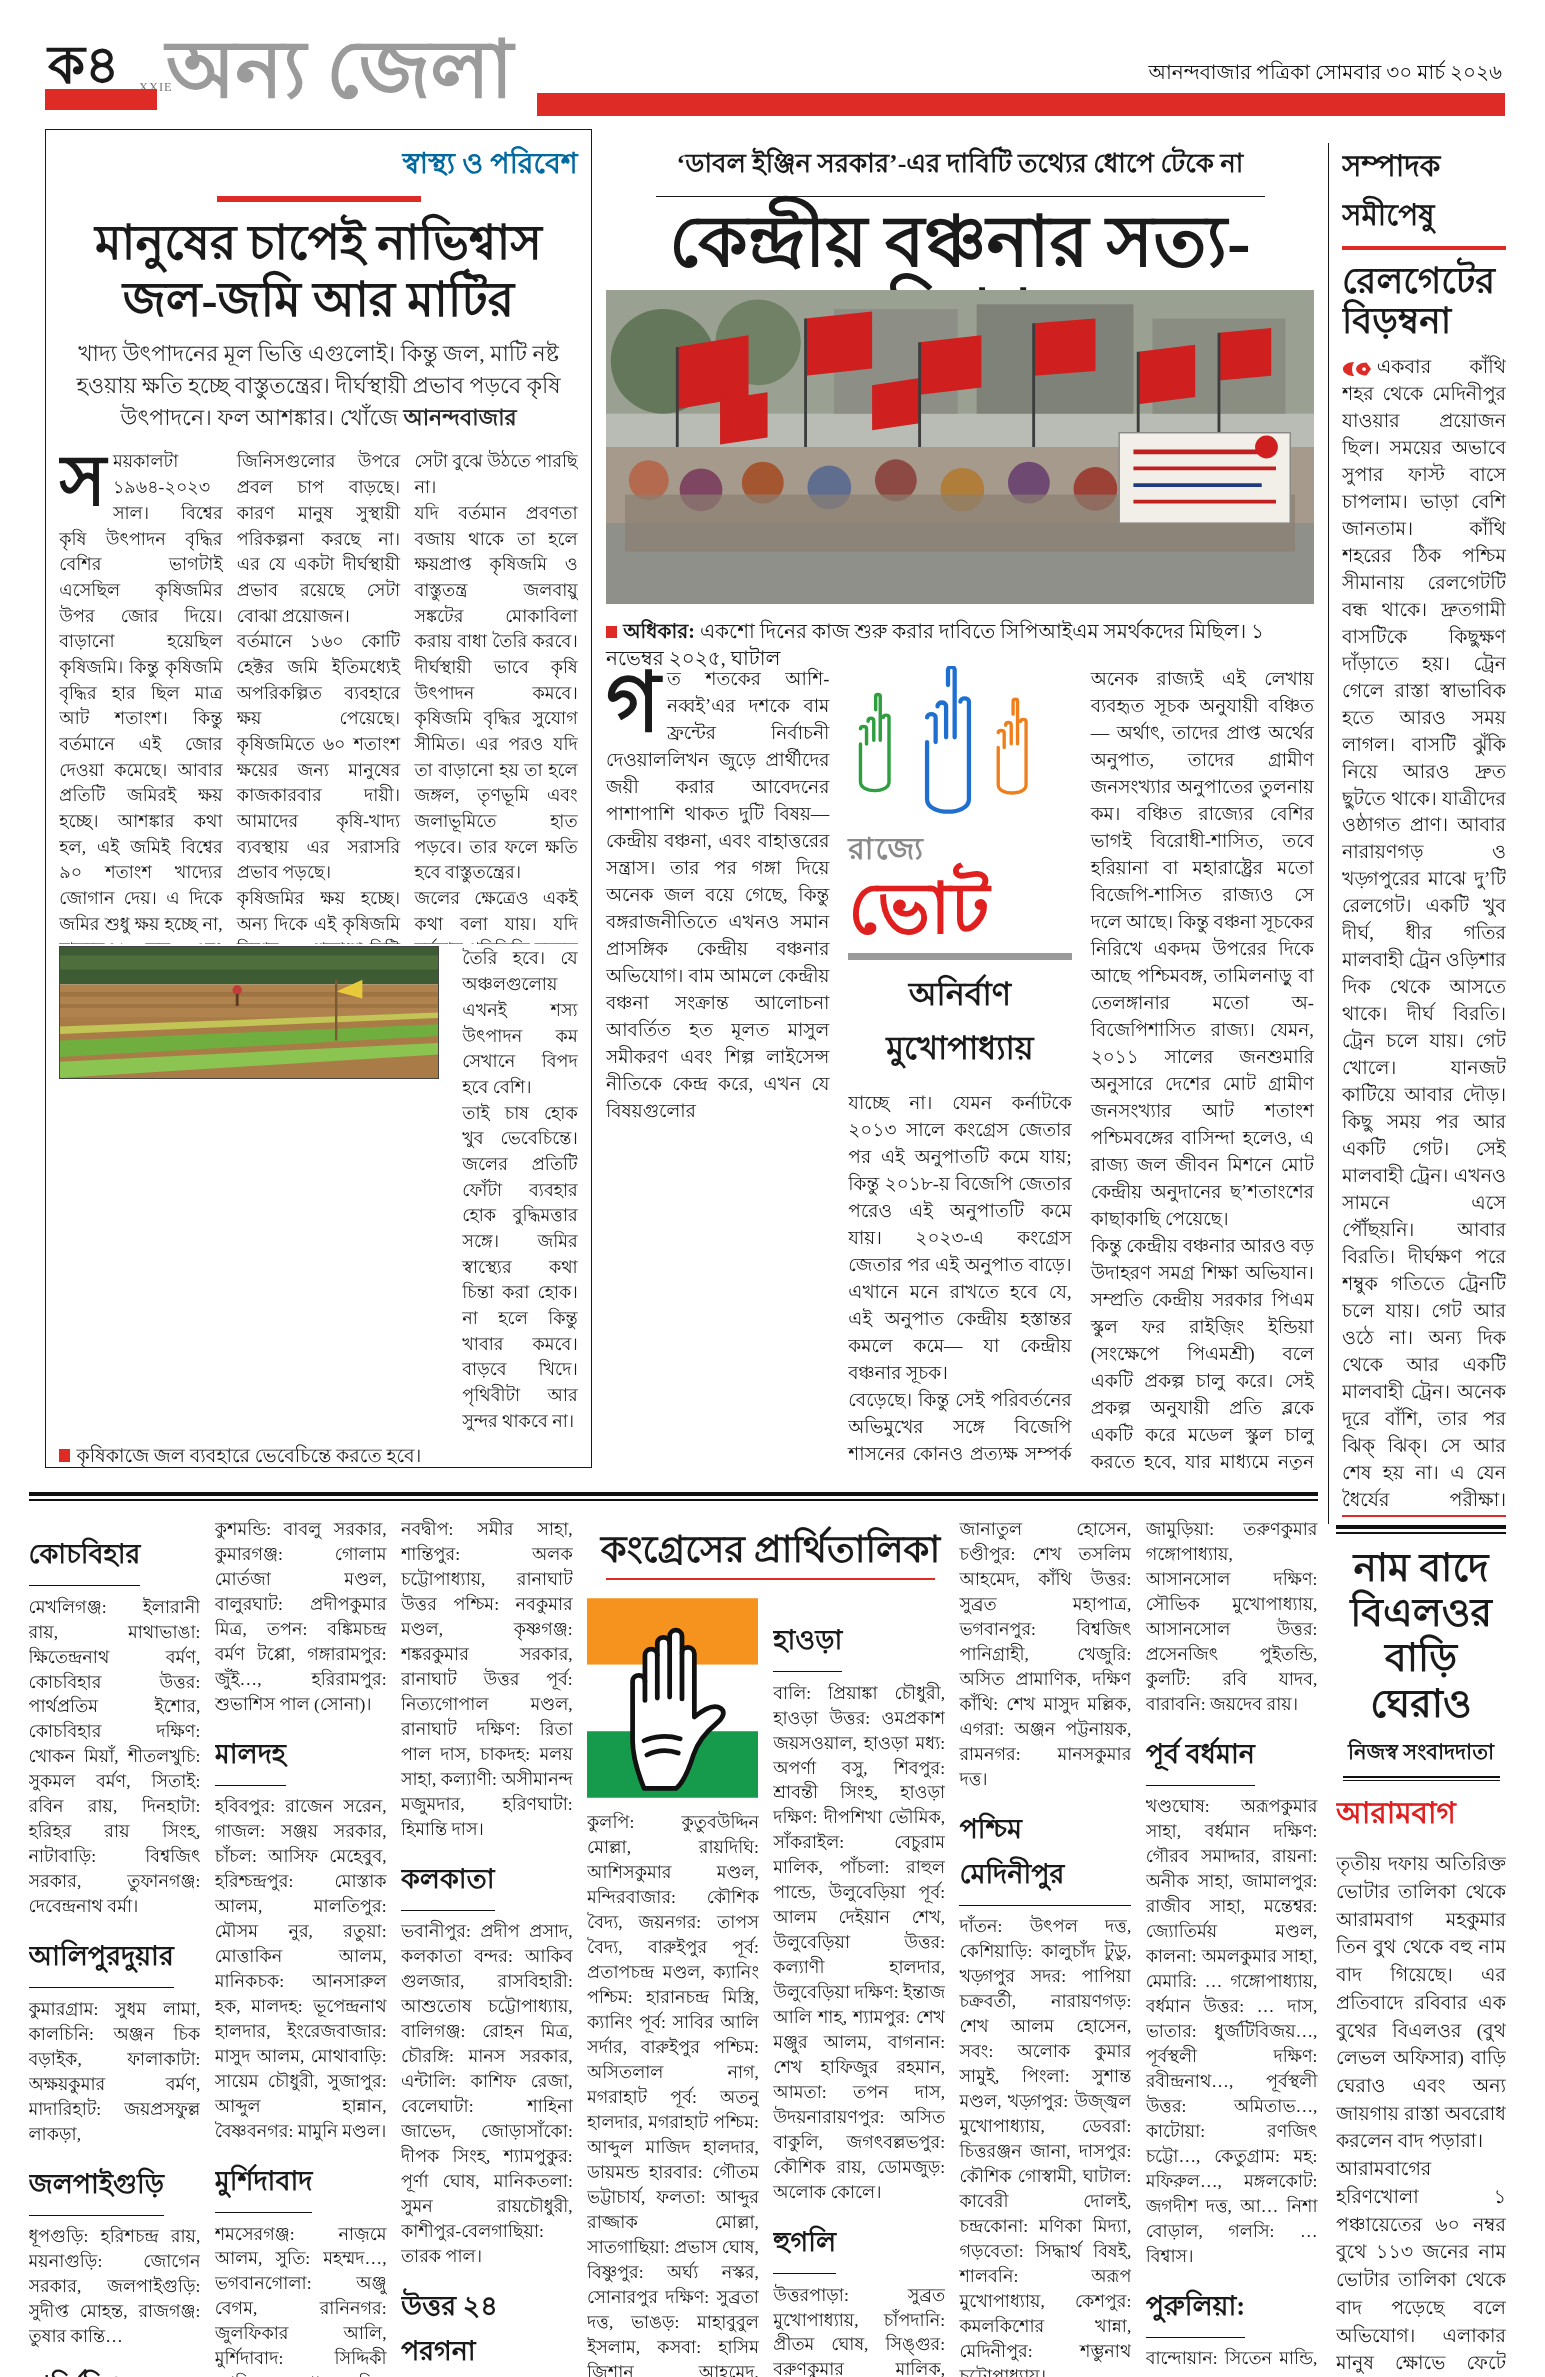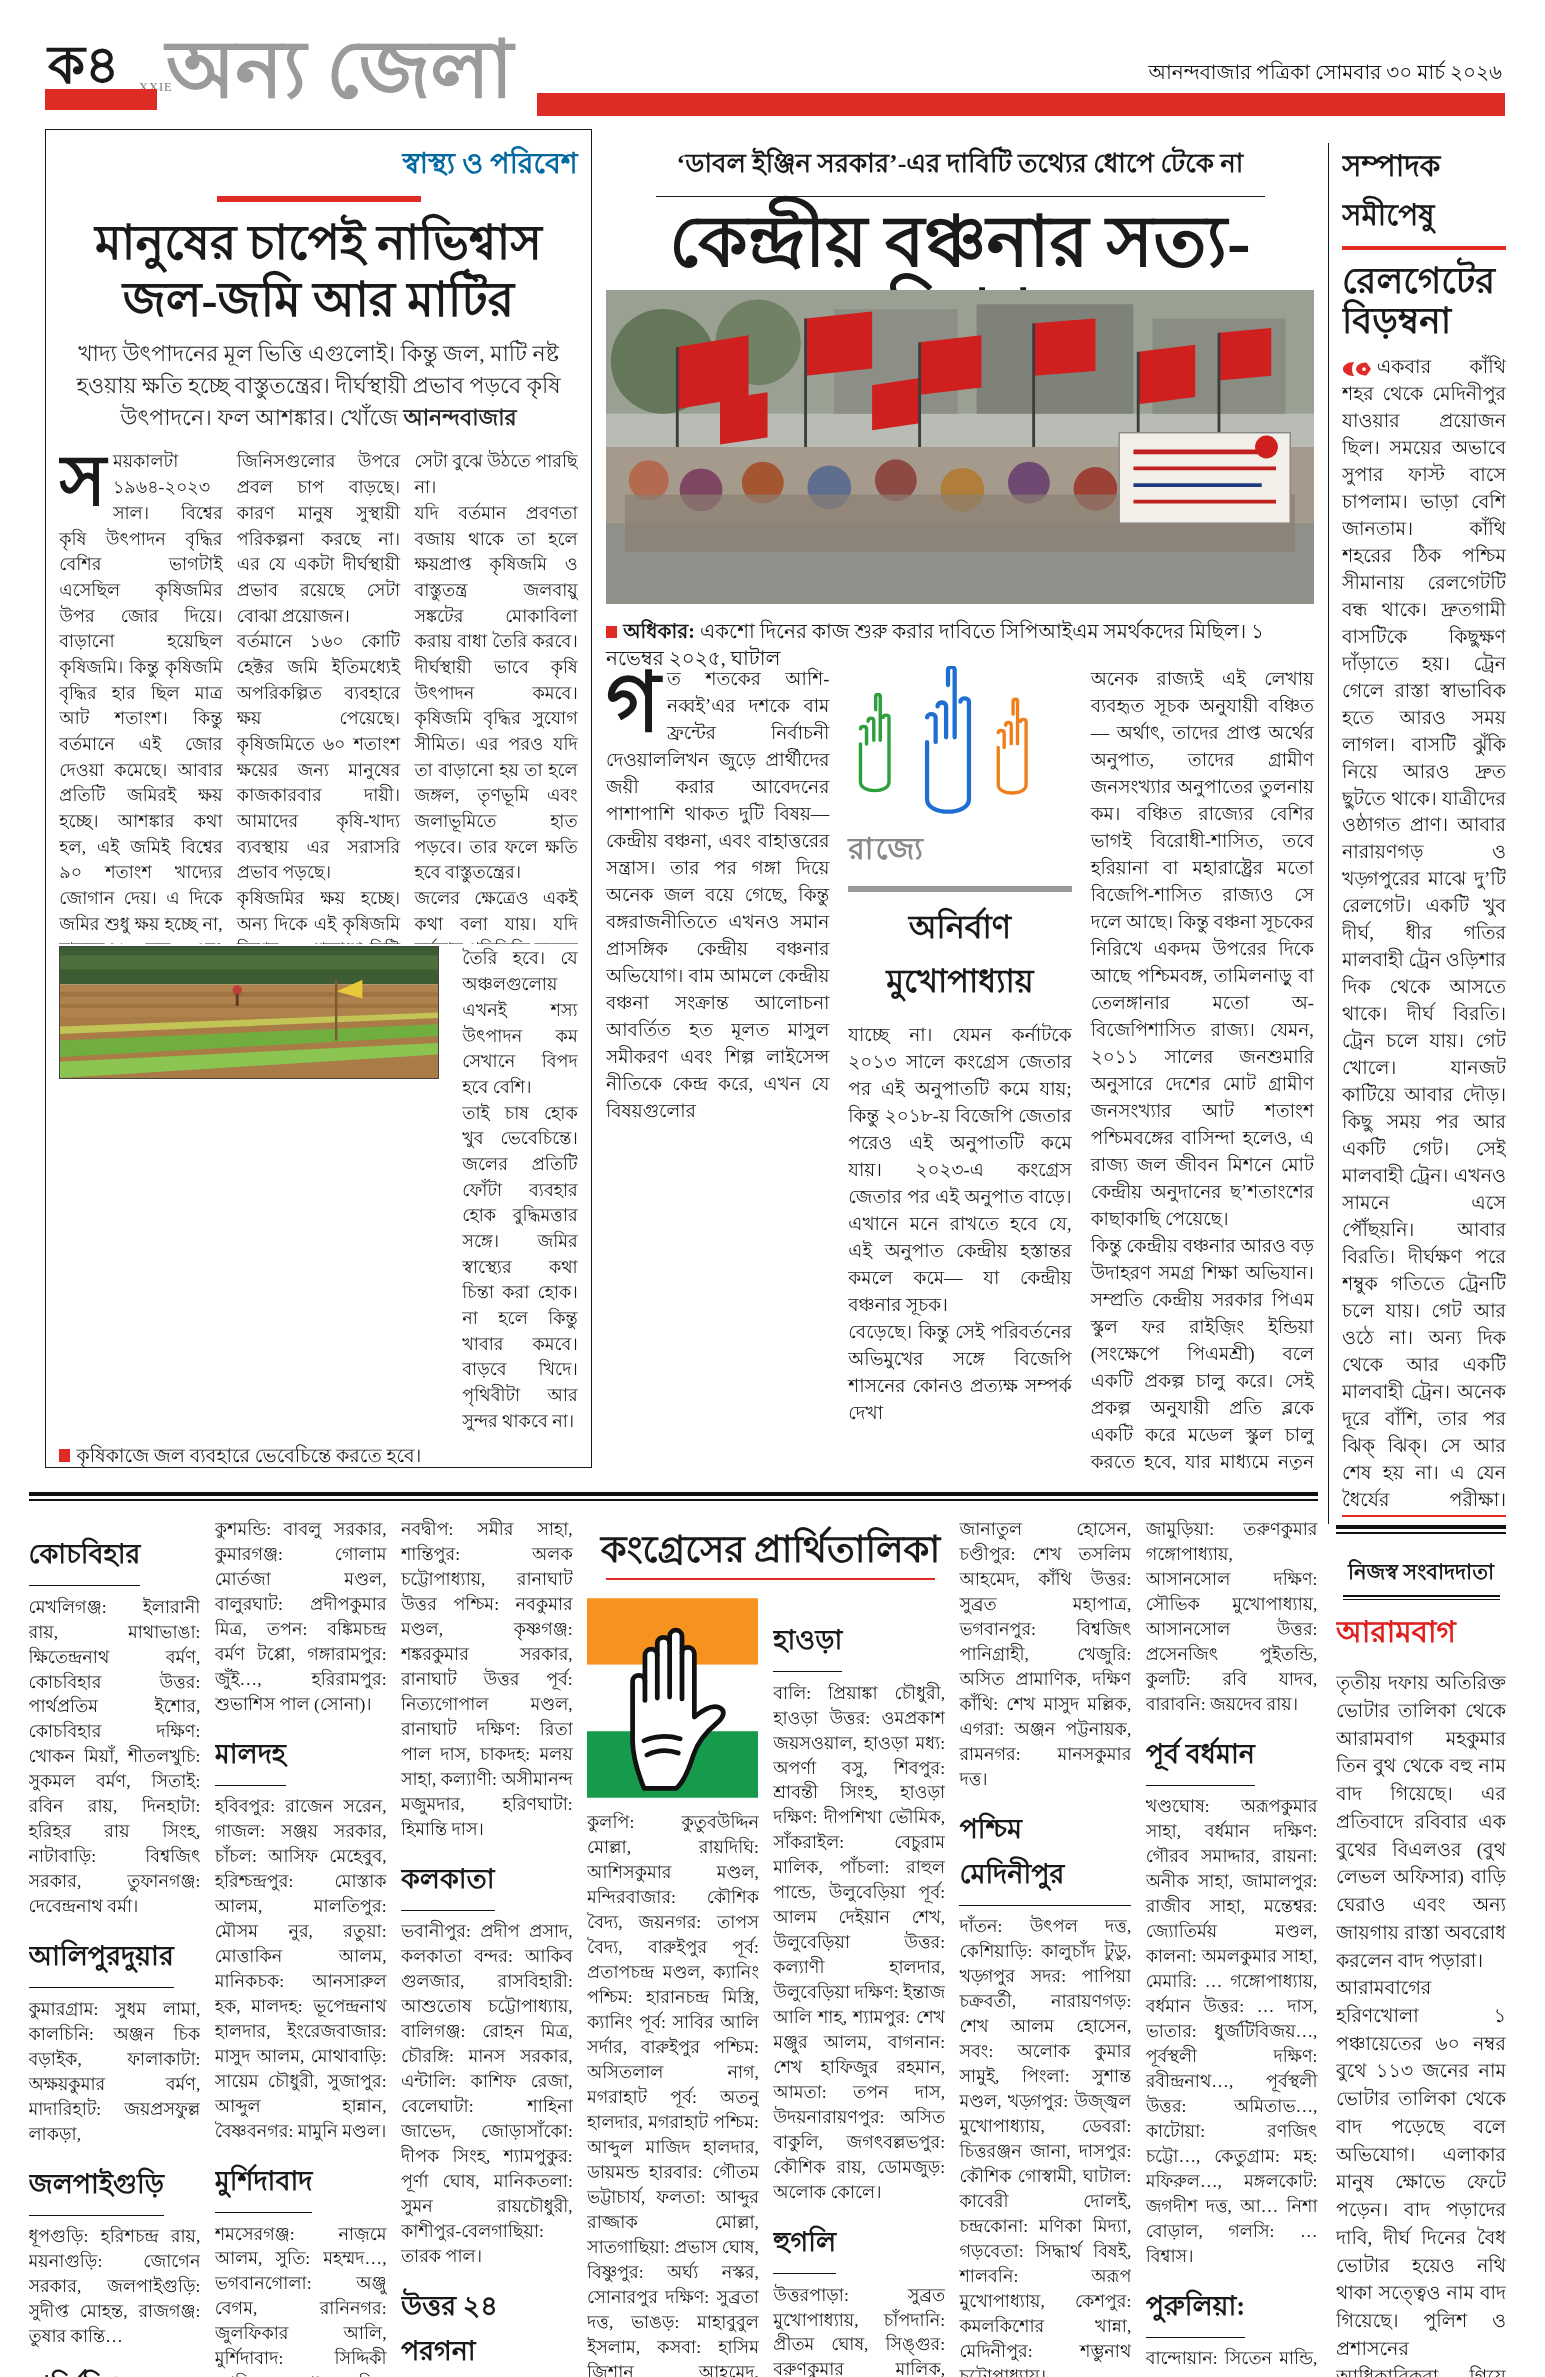--- a/index.html
+++ b/index.html
@@ -184,20 +184,21 @@
           </g>
           <g stroke="#1f6fd0" transform="translate(150,0)">
             <path d="M60,40 L60,8 M60,8 C60,0 74,0 74,8 L74,150 M38,85 C38,74 56,74 56,85 L56,150 M16,108 C16,99 34,99 34,108 L34,160 M16,160 L16,280 C16,315 104,315 104,280 L104,75 C104,66 86,66 86,75"></path>
           </g>
           <g stroke="#f07f1b" transform="translate(300,70) scale(.78)">
             <path d="M60,40 L60,5 M60,5 C60,-2 72,-2 72,5 L72,120 M40,70 C40,60 55,60 55,70 L55,120 M20,90 C20,82 36,82 36,90 L36,130 M20,130 L20,230 C20,260 95,260 95,230 L95,60 C95,52 80,52 80,60"></path>
           </g>
         </g>
       </svg>
       <div class="vote-line1">রাজ্যে</div>
+      <div class="vote-line2">ভোট</div>
     </div>
     <div class="divbar"></div>
     <div class="byline-c">অনির্বাণ মুখোপাধ্যায়</div>
     <div class="body-txt" style="font-size:18.5px;">যাচ্ছে না। যেমন কর্নাটকে ২০১৩ সালে কংগ্রেস জেতার পর এই অনুপাতটি কমে যায়; কিন্তু ২০১৮-য় বিজেপি জেতার পরেও এই অনুপাতটি কমে যায়। ২০২৩-এ কংগ্রেস জেতার পর এই অনুপাত বাড়ে। এখানে মনে রাখতে হবে যে, এই অনুপাত কেন্দ্রীয় হস্তান্তর কমলে কমে— যা কেন্দ্রীয় বঞ্চনার সূচক।
 বেড়েছে। কিন্তু সেই পরিবর্তনের অভিমুখের সঙ্গে বিজেপি শাসনের কোনও প্রত্যক্ষ সম্পর্ক দেখা</div>
   </div>
   <div style="flex:1;min-width:0;">
     <div class="body-txt" style="font-size:18.5px;">অনেক রাজ্যই এই লেখায় ব্যবহৃত সূচক অনুযায়ী বঞ্চিত— অর্থাৎ, তাদের প্রাপ্ত অর্থের অনুপাত, তাদের গ্রামীণ জনসংখ্যার অনুপাতের তুলনায় কম। বঞ্চিত রাজ্যের বেশির ভাগই বিরোধী-শাসিত, তবে হরিয়ানা বা মহারাষ্ট্রের মতো বিজেপি-শাসিত রাজ্যও সে দলে আছে। কিন্তু বঞ্চনা সূচকের নিরিখে একদম উপরের দিকে আছে পশ্চিমবঙ্গ, তামিলনাড়ু বা তেলঙ্গানার মতো অ-বিজেপিশাসিত রাজ্য। যেমন, ২০১১ সালের জনশুমারি অনুসারে দেশের মোট গ্রামীণ জনসংখ্যার আট শতাংশ পশ্চিমবঙ্গের বাসিন্দা হলেও, এ রাজ্য জল জীবন মিশনে মোট কেন্দ্রীয় অনুদানের ছ’শতাংশের কাছাকাছি পেয়েছে।
 কিন্তু কেন্দ্রীয় বঞ্চনার আরও বড় উদাহরণ সমগ্র শিক্ষা অভিযান। সম্প্রতি কেন্দ্রীয় সরকার পিএম স্কুল ফর রাইজ়িং ইন্ডিয়া (সংক্ষেপে পিএমশ্রী) বলে একটি প্রকল্প চালু করে। সেই প্রকল্প অনুযায়ী প্রতি ব্লকে একটি করে মডেল স্কুল চালু করতে হবে, যার মাধ্যমে নতুন শিক্ষানীতির প্রচলন করা হবে। তিনটি রাজ্য পিএমশ্রীর জন্য সমঝোতাপত্র স্বাক্ষর করতে অস্বীকৃত হয়— কেরল, তামিলনাড়ু এবং পশ্চিমবঙ্গ। তার আগে পর্যন্ত, অর্থাৎ, ২০২০-২১ থেকে ২০২৪-২৫’এর পরিস্থিতি যদি দেখি, তা হলে দেখব</div>
 
@@ -291,19 +292,20 @@
     <div class="cand-col">
       <p class="district-p">জামুড়িয়া: তরুণকুমার গঙ্গোপাধ্যায়, আসানসোল দক্ষিণ: সৌভিক মুখোপাধ্যায়, আসানসোল উত্তর: প্রসেনজিৎ পুইতন্ডি, কুলটি: রবি যাদব, বারাবনি: জয়দেব রায়।</p>
       <div class="district-h"><span>পূর্ব বর্ধমান</span></div>
       <p class="district-p">খণ্ডঘোষ: অরূপকুমার সাহা, বর্ধমান দক্ষিণ: গৌরব সমাদ্দার, রায়না: অনীক সাহা, জামালপুর: রাজীব সাহা, মন্তেশ্বর: জ্যোতির্ময় মণ্ডল, কালনা: অমলকুমার সাহা, মেমারি: … গঙ্গোপাধ্যায়, বর্ধমান উত্তর: … দাস, ভাতার: ধুর্জটিবিজয়…, পূর্বস্থলী দক্ষিণ: রবীন্দ্রনাথ…, পূর্বস্থলী উত্তর: অমিতাভ…, কাটোয়া: রণজিৎ চট্টো…, কেতুগ্রাম: মহ: মফিরুল…, মঙ্গলকোট: জগদীশ দত্ত, আ… নিশা বোড়াল, গলসি: … বিশ্বাস।</p>
       <div class="district-h"><span>পুরুলিয়া:</span></div>
       <p class="district-p">বান্দোয়ান: সিতেন মান্ডি, বল…</p>
     </div>
   </div>
 
 <div class="abs" style="left:1336px;top:1545px;width:170px;height:837px;overflow:hidden;">
+  <div class="blo-h">নাম বাদে বিএলওর বাড়ি ঘেরাও</div>
   <div class="blo-by">নিজস্ব সংবাদদাতা</div>
   <div class="blo-by-rule"></div>
   <div class="blo-place">আরামবাগ</div>
   <div class="body-txt" style="font-size:19px;">তৃতীয় দফায় অতিরিক্ত ভোটার তালিকা থেকে আরামবাগ মহকুমার তিন বুথ থেকে বহু নাম বাদ গিয়েছে। এর প্রতিবাদে রবিবার এক বুথের বিএলওর (বুথ লেভল অফিসার) বাড়ি ঘেরাও এবং অন্য জায়গায় রাস্তা অবরোধ করলেন বাদ পড়ারা।
 আরামবাগের হরিণখোলা ১ পঞ্চায়েতের ৬০ নম্বর বুথে ১১৩ জনের নাম ভোটার তালিকা থেকে বাদ পড়েছে বলে অভিযোগ। এলাকার মানুষ ক্ষোভে ফেটে পড়েন। বাদ পড়াদের দাবি, দীর্ঘ দিনের বৈধ ভোটার হয়েও নথি থাকা সত্ত্বেও নাম বাদ গিয়েছে। পুলিশ ও প্রশাসনের আধিকারিকরা গিয়ে পরিস্থিতি সামাল দেন। স্ক্রুটিনি পর্বে নাম ফেরানোর আশ্বাস দেওয়া হয়েছে।</div>
 </div>
 
 
 </body></html>

